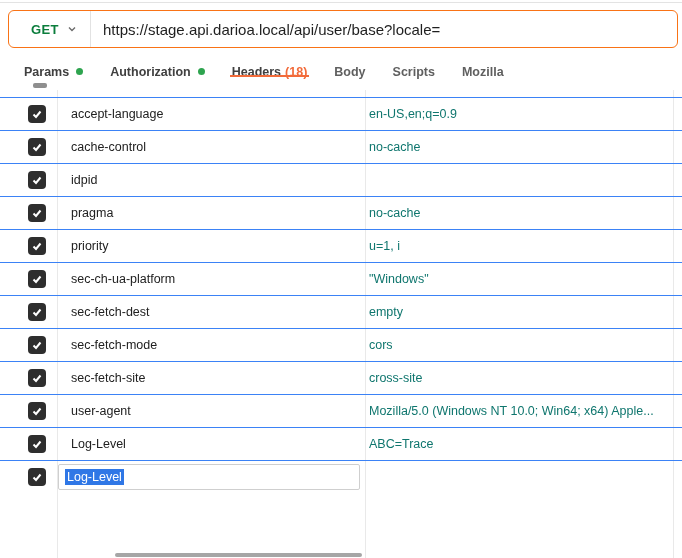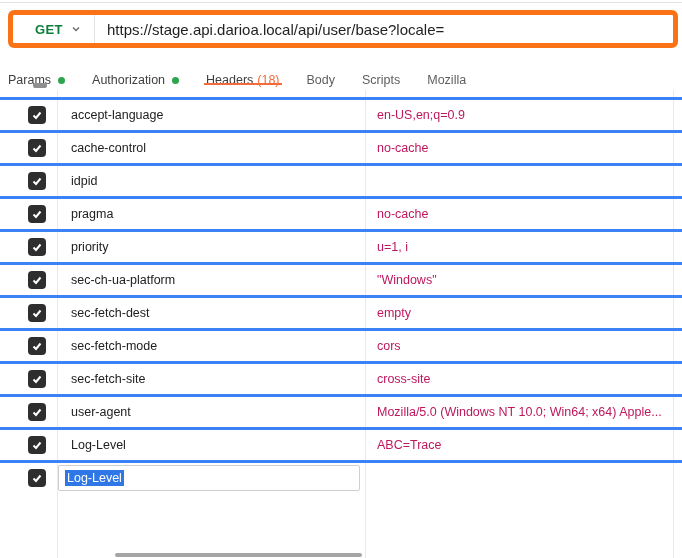--- a/index.html
+++ b/index.html
@@ -10,65 +10,66 @@
     background: #fff;
     font-family: "Liberation Sans", "DejaVu Sans", sans-serif;
     color: #212121;
     overflow: hidden;
   }
   .top-line { position: absolute; top: 2px; left: 0; right: 0; height: 1px; background: #e3e3e3; }
 
   
   .url-bar {
     position: absolute; left: 8px; right: 4px; top: 10px; height: 38px;
-    border: 5px solid #f97316; border-radius: 6px;
+    border: 1px solid #f97316; border-radius: 6px;
     display: flex; align-items: center; background: #fff;
   }
   .method-select {
     width: 82px; height: 100%; flex: 0 0 82px;
     display: flex; align-items: center; justify-content: space-between;
     padding: 0 12px 0 22px;
     border-right: 1px solid #e2e2e2;
     cursor: pointer;
   }
   .method-label { color: var(--method-green); font-weight: bold; font-size: 13px; letter-spacing: 0.4px; }
   .chevron { display: flex; align-items: center; }
   .url-text { padding-left: 12px; font-size: 15px; color: #1f1f1f; white-space: nowrap; overflow: hidden; }
 
   
   .tabs {
-    position: absolute; top: 56px; left: 0; right: 0; height: 31px;
-    display: flex; align-items: flex-end; padding-left: 8px;
+    position: absolute; top: 56px; left: 16px; right: 0; height: 31px;
+    display: flex; align-items: center; padding-left: 8px;
     font-size: 12.5px;
+    font-weight: bold;
   }
   .tab {
     position: relative; display: flex; align-items: center;
     margin-right: 27px; color: #404040; cursor: pointer; white-space: nowrap;
   }
   .tab .dot { width: 7px; height: 7px; border-radius: 50%; background: var(--dot-green); margin-left: 7px; }
   .tab .count { color: var(--accent-orange); margin-left: 4px; }
   .tab.active::after {
     content: ""; position: absolute; left: -2px; right: -2px; bottom: 2px;
     height: 2px; background: var(--accent-orange);
   }
   .tab.plain { color: #5f5f5f; }
   .table-wrap { position: absolute; top: 97px; left: 0; right: 0; bottom: 0; }
   .vline { position: absolute; top: 90px; bottom: 0; width: 1px; background: #e9e9e9; }
   .vline.v1 { left: 57px; }
   .vline.v2 { left: 365px; }
   .vline.v3 { left: 673px; }
 
-  .row { height: 33px; border-top: 3px solid #3b82f6; display: flex; align-items: center; font-size: 12.5px; }
+  .row { height: 33px; border-top: 1px solid #3b82f6; display: flex; align-items: center; font-size: 12.5px; }
   .cell-check { width: 57px; flex: 0 0 57px; display: flex; align-items: center; padding-left: 28px; }
   .checkbox {
     width: 18px; height: 18px; background: #2e2e2e; border-radius: 4px;
     display: flex; align-items: center; justify-content: center; cursor: pointer;
   }
   .cell-key { width: 308px; flex: 0 0 308px; padding-left: 14px; display: flex; align-items: center; overflow: hidden; }
-  .cell-value { flex: 1; padding-left: 12px; white-space: nowrap; overflow: hidden; color: #be185d; }
+  .cell-value { flex: 1; padding-left: 4px; white-space: nowrap; overflow: hidden; color: #0f766e; }
 
   .key-input {
     margin-left: -13px; 
     width: 302px; height: 26px;
     border: 1px solid #cfcfcf; border-radius: 2px; background: #fff;
     display: flex; align-items: center; padding-left: 6px;
   }
   .selected-text { background: var(--selection-blue); color: #fff; padding: 1px 2px; }
 
   .partial-checkbox {

